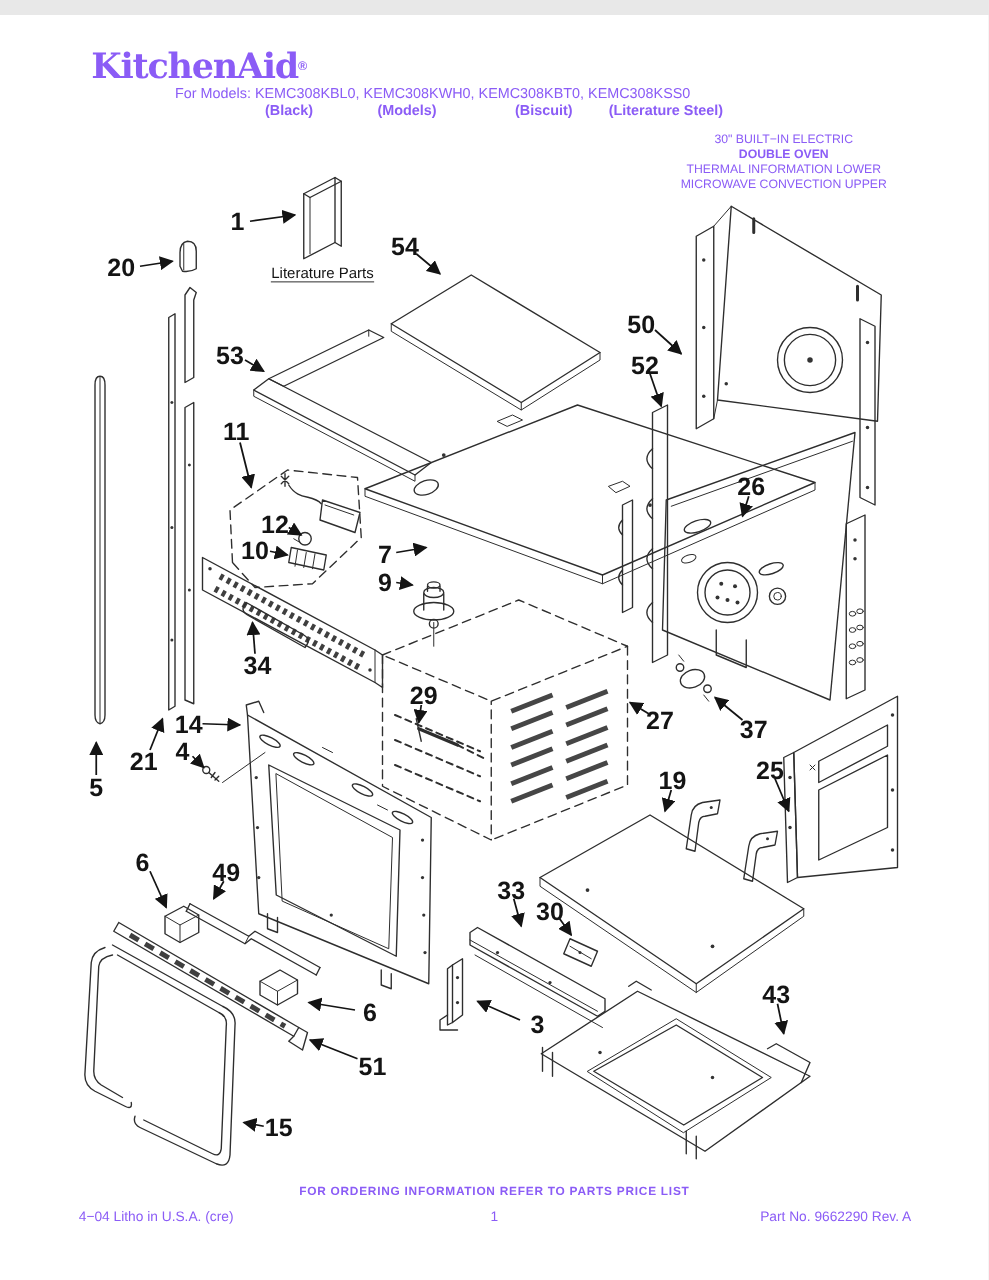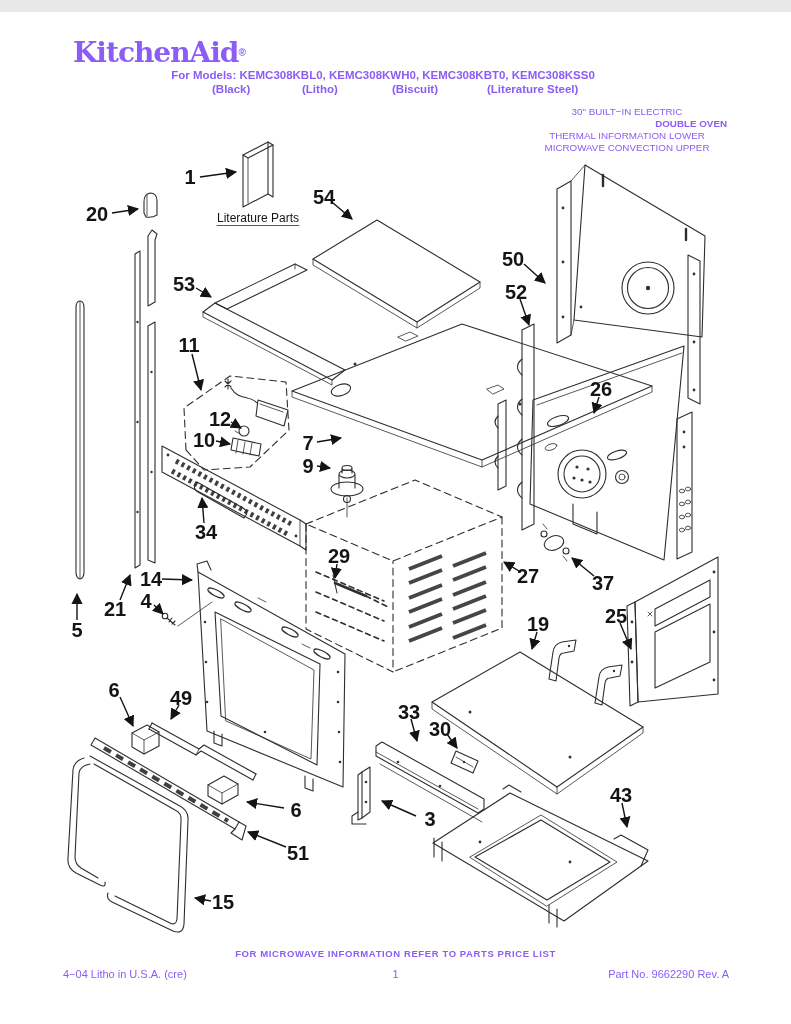--- a/index.html
+++ b/index.html
@@ -3,24 +3,24 @@
 <meta charset="utf-8">
 <style>
   html,body{margin:0;padding:0;background:#e8e8e8;}
   .page{position:relative;width:791px;height:1024px;background:#ffffff;margin:12px auto;
         font-family:"Liberation Sans",sans-serif;color:#8b5cf6;overflow:hidden;}
   .abs{position:absolute;}
   .brand{left:73px;top:24px;font-family:"DejaVu Serif",serif;font-weight:bold;
          font-size:28px;letter-spacing:-1px;}
   .brand .reg{font-size:10px;vertical-align:6px;font-family:"Liberation Sans",sans-serif;}
   .title{left:250px;top:32px;width:284px;text-align:center;font-weight:bold;font-size:20px;letter-spacing:.5px;}
-  .models{left:140px;top:57px;width:486px;text-align:center;font-weight:bold;font-size:11.5px;}
+  .models{left:140px;top:57px;width:486px;font-weight:normal;font-size:11.5px;}
   .finish{top:71px;width:140px;text-align:left;font-weight:bold;font-size:11.5px;}
   .desc{left:527px;top:94px;width:200px;text-align:center;font-size:9.8px;line-height:12px;}
-  .desc .b{font-weight:bold;text-align:right;}
+  .desc .b{font-weight:bold;}
   .ordering{left:0;top:936px;width:791px;text-align:center;font-weight:bold;font-size:9.5px;letter-spacing:.6px;}
   .litho{left:63px;top:956px;font-size:11px;text-align:center;}
   .pagenum{left:0;top:956px;width:791px;text-align:center;font-size:11px;}
   .partno{right:62px;top:956px;font-size:11px;}
   svg.art{position:absolute;left:0;top:0;}
   .ln{fill:none;stroke:#2e2e2e;stroke-width:1.1;stroke-linejoin:round;stroke-linecap:round;}
   .thin{stroke-width:.8;}
   .dash{stroke-dasharray:7 4.5;}
   .dsh2{stroke-dasharray:5 4;stroke-width:1.6;}
   .slot{fill:none;stroke:#464646;stroke-width:4;stroke-linecap:butt;}
@@ -31,22 +31,22 @@
   .arrow{stroke:#141414;stroke-width:1.4;fill:none;}
 </style>
 </head>
 <body>
 
 <div class="page">
 
   <div class="abs brand"><span>KitchenAid</span><span class="reg">®</span></div>
   <div class="abs models">For Models: KEMC308KBL0, KEMC308KWH0, KEMC308KBT0, KEMC308KSS0</div>
   <div class="abs finish" style="left:212px">(Black)</div>
-  <div class="abs finish" style="left:302px">(Litho)</div>
-  <div class="abs finish" style="left:392px">(Biscuit)</div>
+  <div class="abs finish" style="left:302px">(Models)</div>
+  <div class="abs finish" style="left:412px">(Biscuit)</div>
   <div class="abs finish" style="left:487px">(Literature Steel)</div>
   <div class="abs desc">
     <div>30" BUILT−IN ELECTRIC</div>
     <div class="b">DOUBLE OVEN</div>
     <div>THERMAL INFORMATION LOWER</div>
     <div>MICROWAVE CONVECTION UPPER</div>
   </div>
 
   <svg class="art" width="791" height="1024" viewBox="0 0 791 1024">
     <defs>
@@ -418,18 +418,18 @@
       <text class="callout" x="409" y="707" text-anchor="middle">33</text>
       <text class="callout" x="440" y="724" text-anchor="middle">30</text>
       <text class="callout" x="296" y="805" text-anchor="middle">6</text>
       <text class="callout" x="430" y="814" text-anchor="middle">3</text>
       <text class="callout" x="298" y="848" text-anchor="middle">51</text>
       <text class="callout" x="223" y="897" text-anchor="middle">15</text>
       <text class="callout" x="621" y="790" text-anchor="middle">43</text>
     </g>
   </svg>
 
-  <div class="abs ordering">FOR MICROWAVE INFORMATION REFER TO PARTS PRICE LIST</div>
+  <div class="abs ordering">FOR ORDERING INFORMATION REFER TO PARTS PRICE LIST</div>
   <div class="abs litho">4−04 Litho in U.S.A. (cre)</div>
   <div class="abs pagenum">1</div>
   <div class="abs partno">Part No. 9662290 Rev. A</div>
 
 </div>
 
 </body></html>

